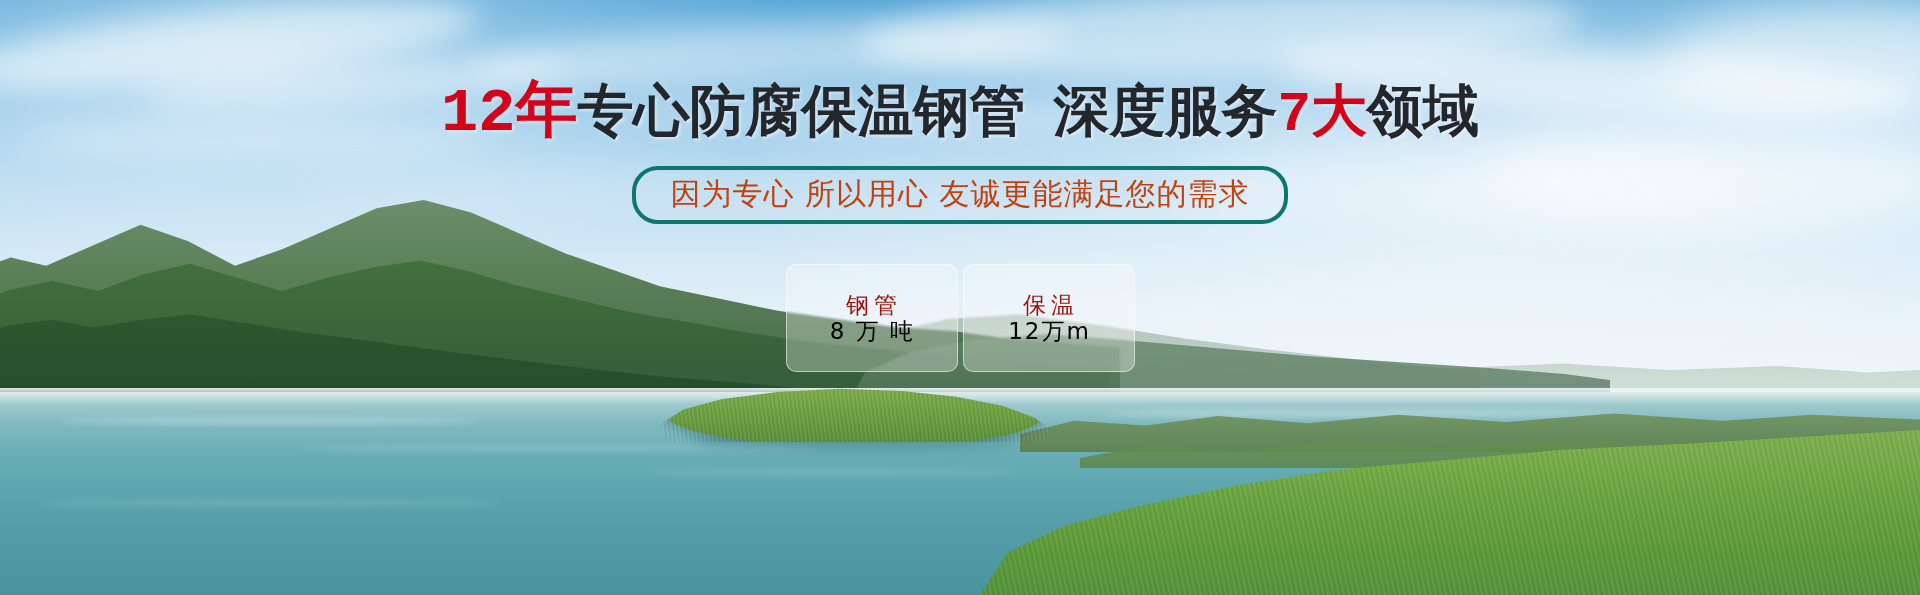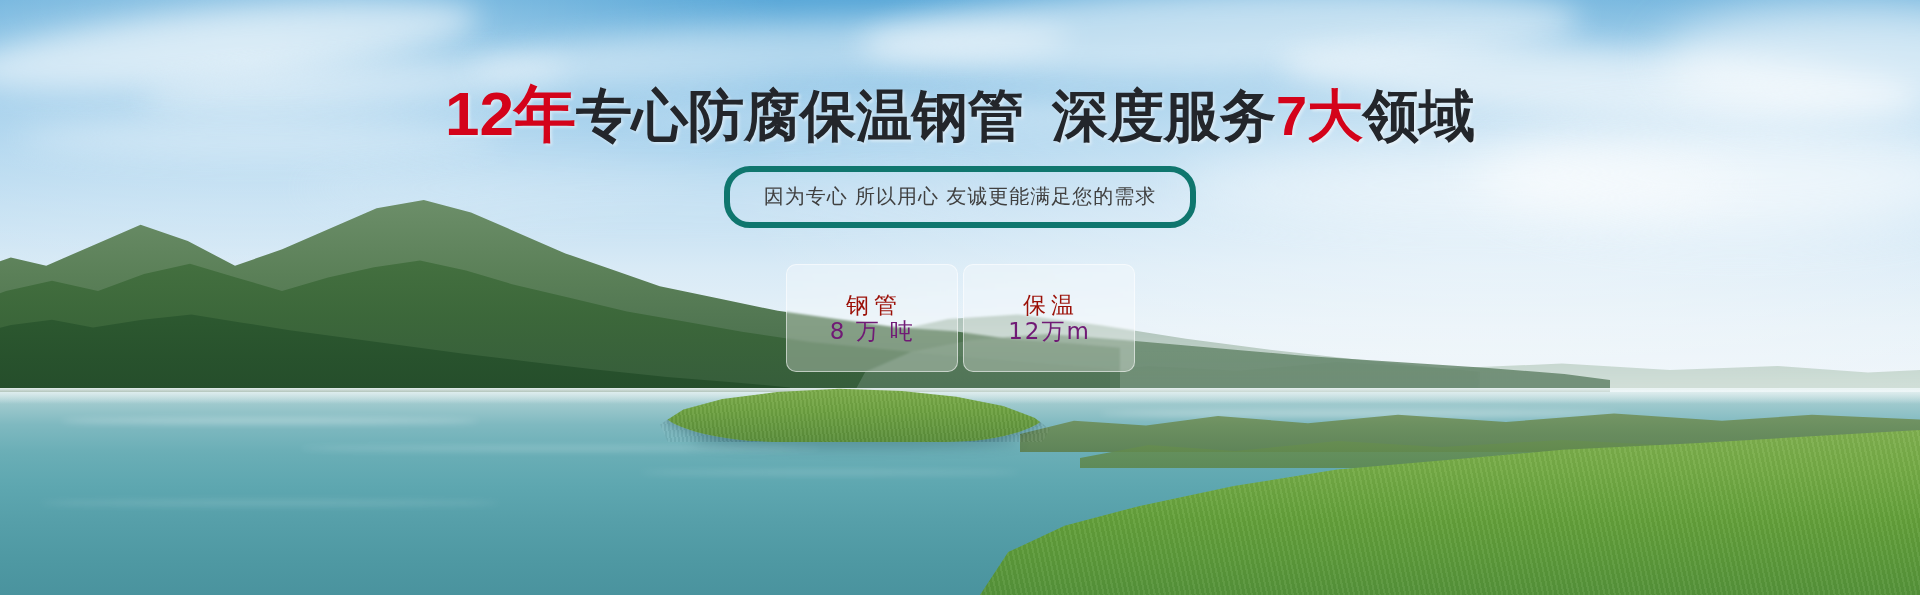--- a/index.html
+++ b/index.html
@@ -181,44 +181,44 @@
     background:rgba(26,70,78,.30); filter:blur(6px); border-radius:50%;
   }
 
   
   .content { position:absolute; inset:0; }
 
   .headline {
     position:absolute; left:0; top:82px; width:1920px;
     text-align:center;
     white-space:nowrap;
-    font-family:Liberation Sans, sans-serif;
+    font-family:Liberation Mono, monospace;
     font-weight:bold;
     font-size:56px;
     line-height:64px;
     letter-spacing:0px;
     color:#23262b;
     text-shadow:2px 2px 3px rgba(255,255,255,.45);
   }
   .headline .hl-red { color:#d4031a; }
   .headline .hl-num { font-size:62px; }
   .headline .hl-gap { display:inline-block; width:28px; }
 
   .subtitle-wrap {
     position:absolute; left:0; top:166px; width:1920px;
     display:flex; justify-content:center;
   }
   .subtitle {
-    border:6px solid #0f766e;
+    border:4px solid #0f766e;
     border-radius:26px;
     padding:8px 34px 10px 34px;
     font-family:"DejaVu Sans","Liberation Sans",sans-serif;
-    font-size:20px;
+    font-size:30px;
     line-height:32px;
-    color:#404040;
+    color:#c2410c;
     letter-spacing:1px;
     white-space:nowrap;
     background:rgba(255,255,255,0.03);
   }
 
   
   .cards {
     position:absolute; left:0; top:264px; width:1920px;
     display:flex; justify-content:center; gap:5px;
   }
@@ -233,21 +233,21 @@
     gap:0;
     font-family:"DejaVu Sans","Liberation Sans",sans-serif;
   }
   .card-label {
     font-size:23px; line-height:26px;
     color:#9b1007; letter-spacing:5px;
     text-indent:5px;
   }
   .card-value {
     font-size:23px; line-height:26px;
-    color:#701a75; letter-spacing:2px;
+    color:#000000; letter-spacing:2px;
     text-indent:2px;
     white-space:nowrap;
   }
   .card-value sup { font-size:14px; vertical-align:super; letter-spacing:0; }
 </style>
 </head>
 <body>
 
 <div id="banner">
 

